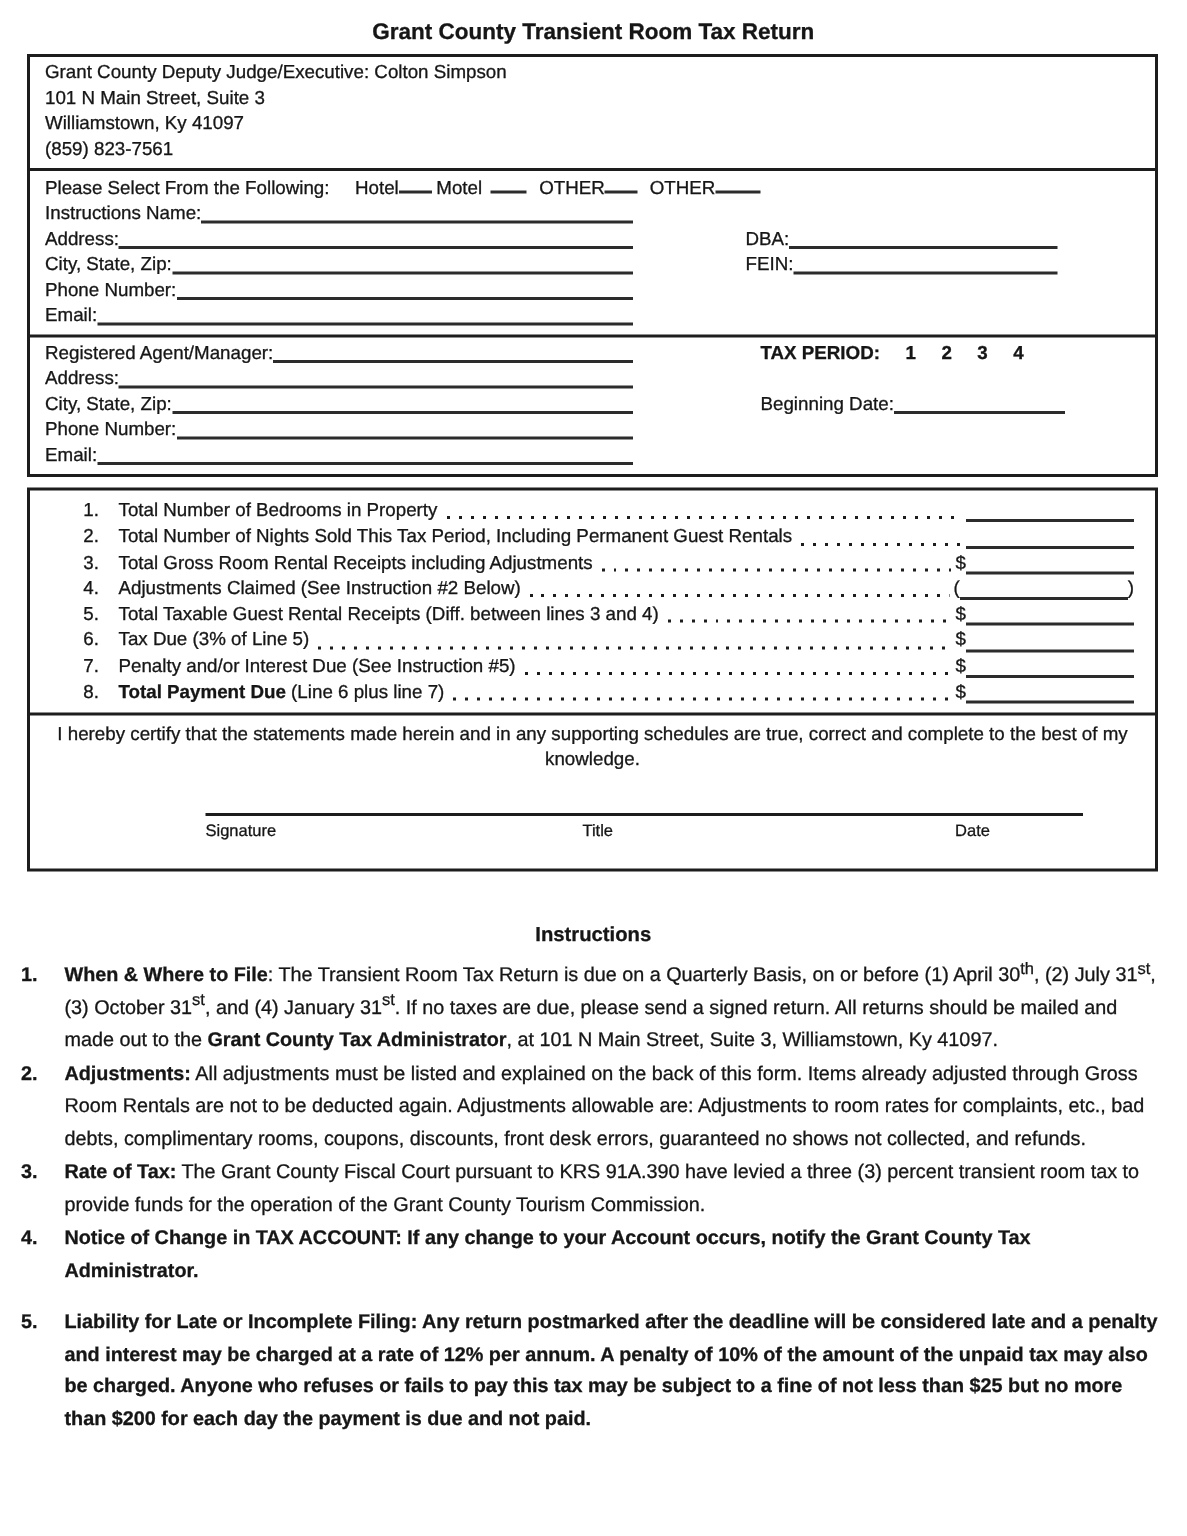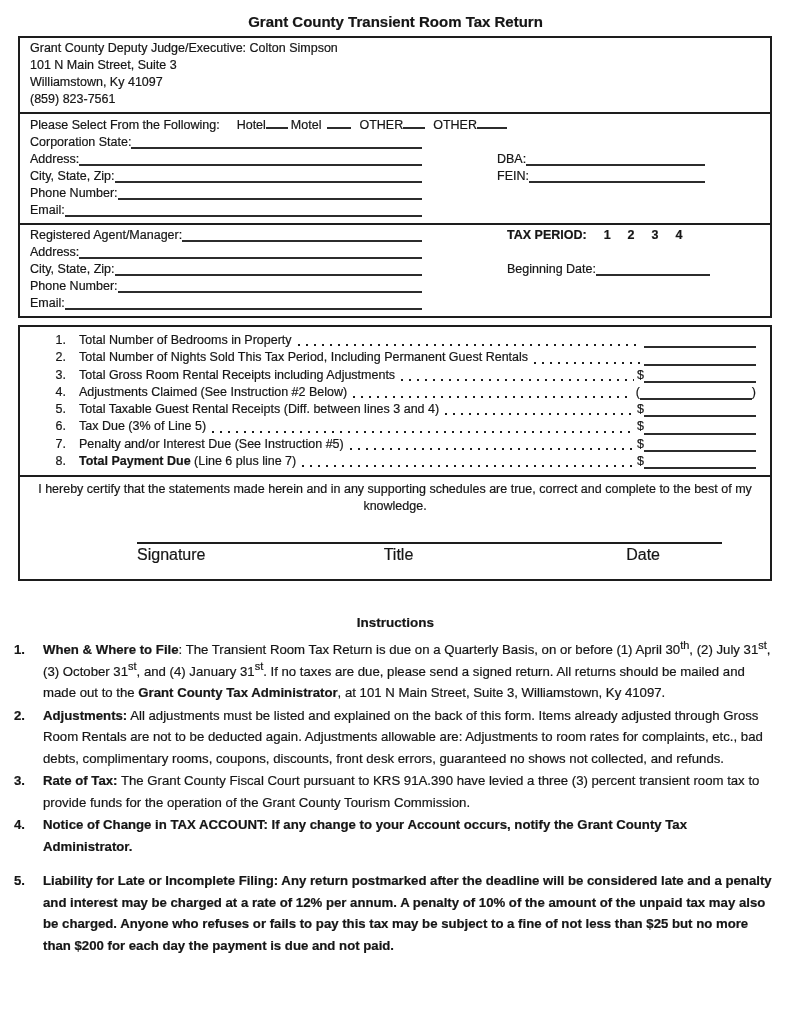--- a/index.html
+++ b/index.html
@@ -43,21 +43,21 @@
   .fnum { flex:0 0 30px; text-align:right; margin-right:13px; }
   .bold { font-weight:700; }
   .leader { flex:1 1 auto; align-self:flex-end; height:2px; margin:0 3px 3px 6px;
             background-image:repeating-linear-gradient(90deg,#1d1d1d 0 2px,transparent 2px 8px); }
   .amt { flex:0 0 112px; border-bottom:2px solid #2c2c2c; align-self:flex-end; margin-bottom:1px; }
 
   
   .cert { text-align:center; padding:4px 12px 16px; font-size:12.5px; line-height:17px; }
   .cert-text { margin:0; }
   .sigblock { margin:27px 36px 0 105px; border-top:2px solid #1d1d1d; }
-  .siglabels { display:flex; padding-top:2px; font-size:16px; }
+  .siglabels { display:flex; padding-top:2px; font-size:11px; }
   .siglabels span:nth-child(1) { flex:1; text-align:left; }
   .siglabels span:nth-child(2) { flex:1; text-align:center; }
   .siglabels span:nth-child(3) { flex:1; text-align:right; padding-right:62px; }
 
   
   .instr-h { text-align:center; font-weight:700; font-size:13.5px; margin:34px 0 9px; }
   .iitem { display:flex; margin:0 14px 1px 14px; font-size:13.2px; line-height:21.5px; }
   .inum { flex:0 0 21px; font-weight:700; }
   .ibody { flex:1 1 auto; padding-left:8px; }
   .gap-top { margin-top:13px; }
@@ -89,21 +89,21 @@
           <span class="uli w22"></span>
         <span class="opt">Motel</span>
           <span class="uli w24" style="margin-left:6px"></span>
         <span class="opt" style="margin-left:8px">OTHER</span>
           <span class="uli w22"></span>
         <span class="opt" style="margin-left:8px">OTHER</span>
           <span class="uli w30"></span>
       </div>
       <div class="row">
         <div class="lcell">
-            <span>Corporation State:</span>
+            <span>Instructions Name:</span>
             <span class="ulf"></span>
           </div>
       </div>
       <div class="row">
         <div class="lcell">
             <span>Address:</span>
             <span class="ulf"></span>
           </div>
         <div class="rcellB">
             <span>DBA:</span>

